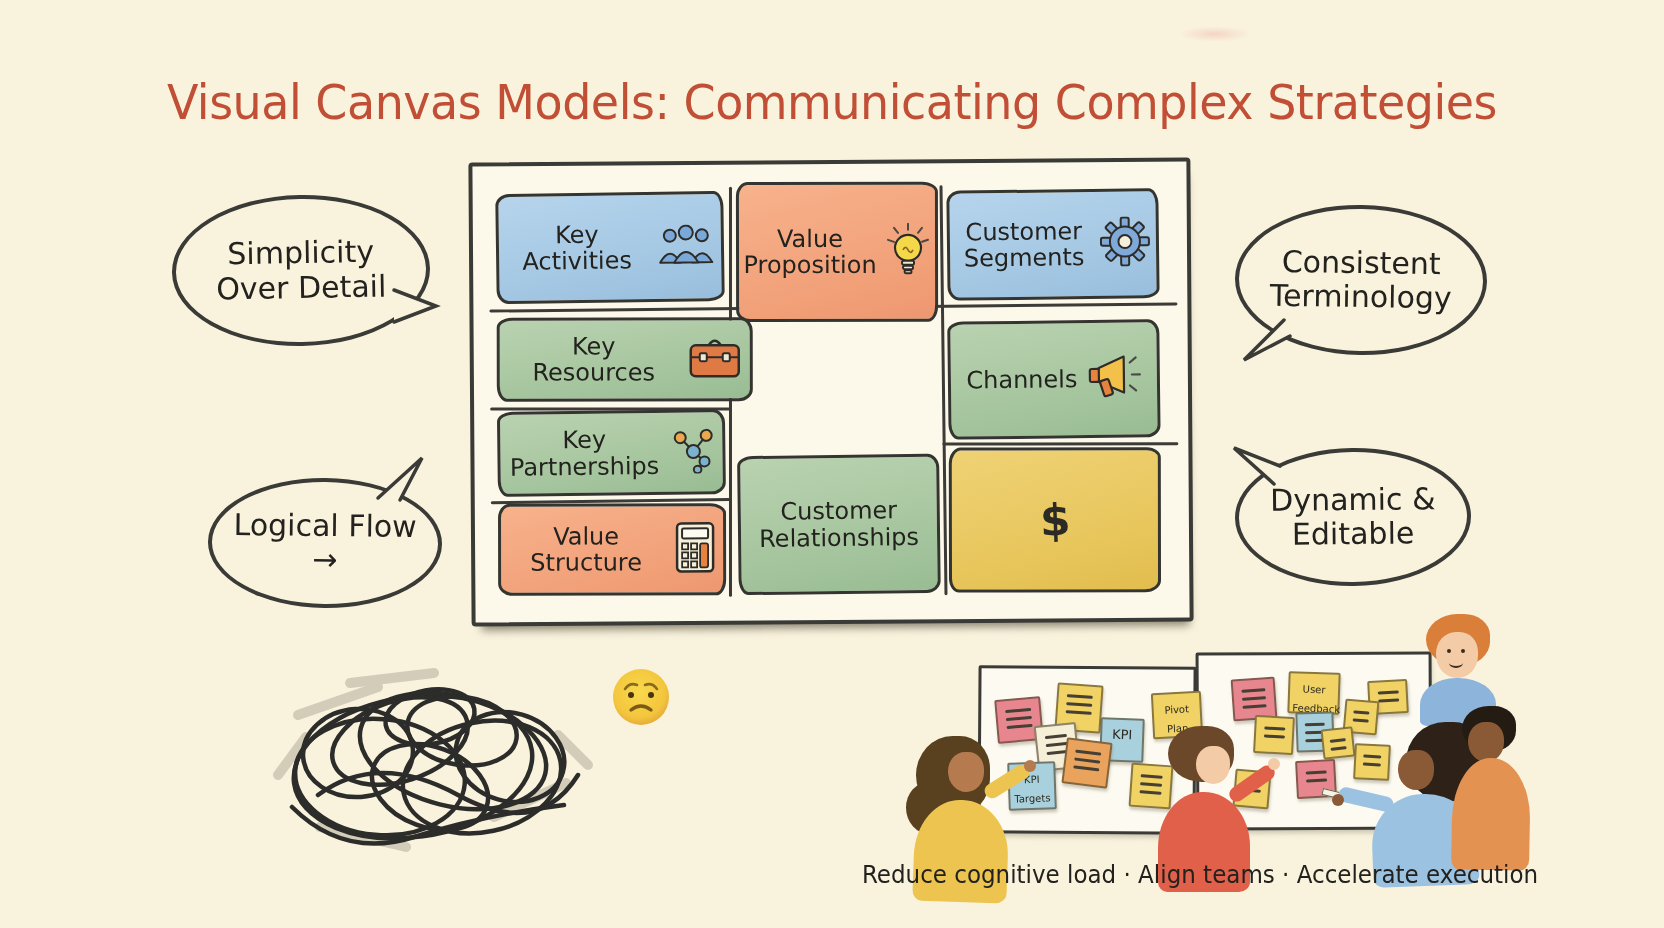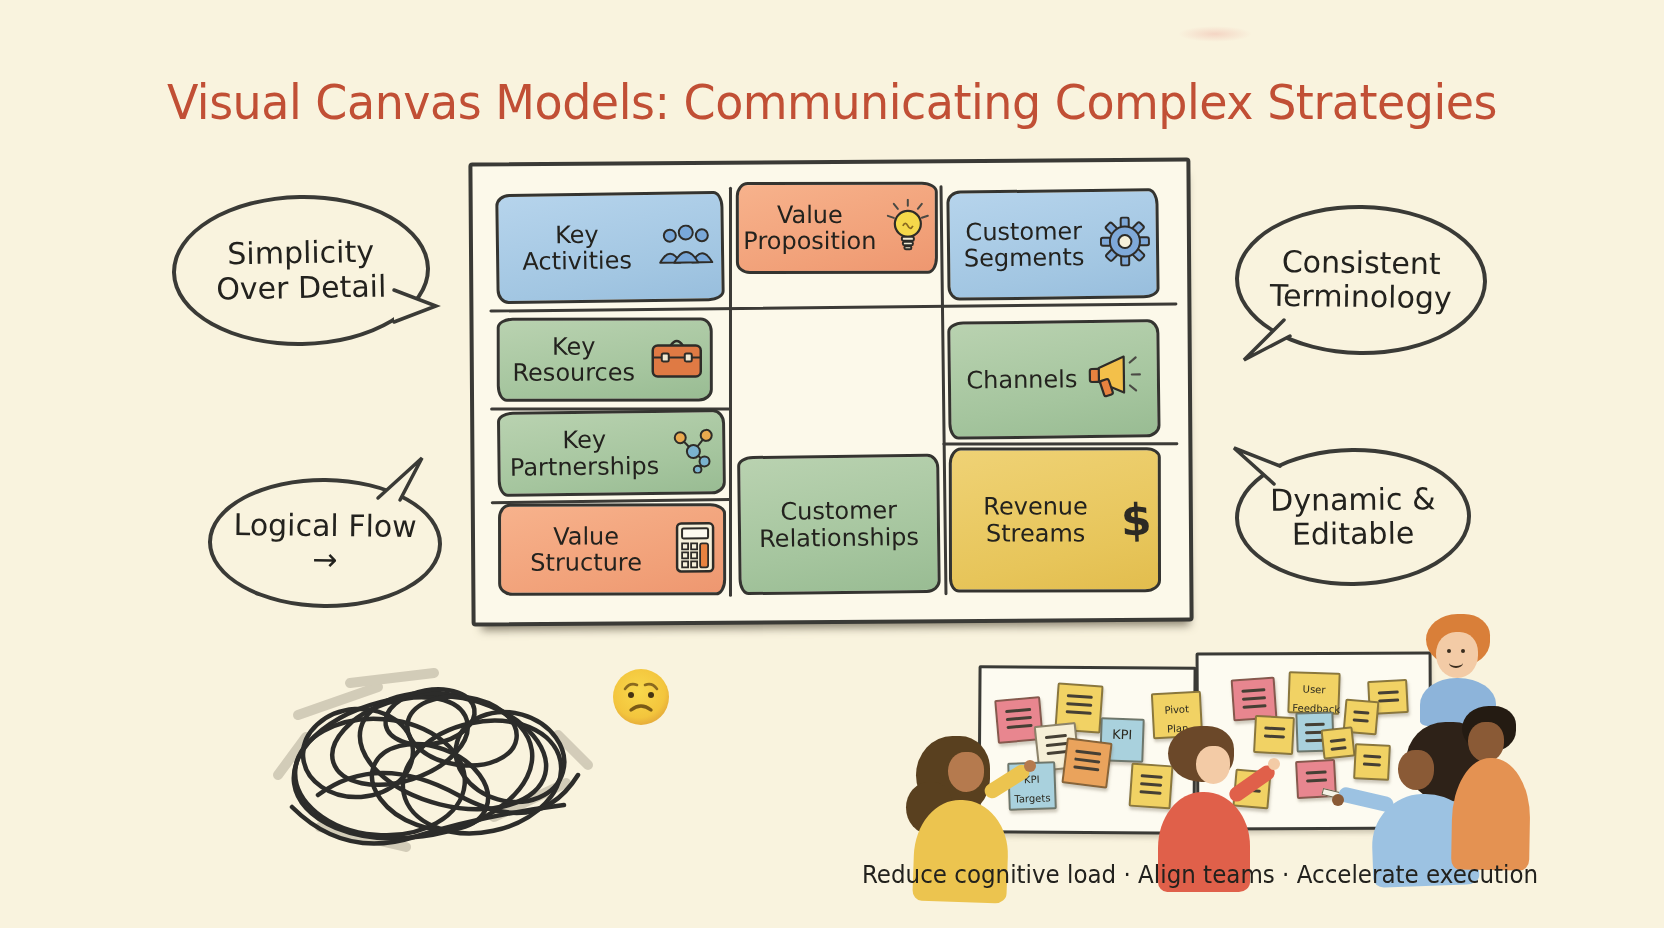--- a/index.html
+++ b/index.html
@@ -88,21 +88,21 @@
               <path d="M3 38 Q13 20 23 38 Z"></path>
             <circle cx="45" cy="11" r="6"></circle>
               <path d="M35 38 Q45 20 55 38 Z"></path>
             <circle cx="29" cy="8" r="7"></circle>
               <path d="M17 38 Q29 17 41 38 Z"></path>
           </g>
         </svg>
       </span>
     </div>
 
-    <div class="abs cell c-salmon" style="left:263px;top:18px;width:202px;height:92px;transform:rotate(.3deg)">
+    <div class="abs cell c-salmon" style="left:263px;top:18px;width:202px;height:140px;transform:rotate(.3deg)">
       <span class="cell-label">Value Proposition</span>
       <span>
         <svg width="46" height="54" viewBox="0 0 46 54">
           <g stroke="#4a4a44" stroke-width="2" stroke-linecap="round">
             <line x1="23" y1="1" x2="23" y2="7"></line>
               <line x1="9" y1="5" x2="13" y2="10"></line>
             <line x1="37" y1="5" x2="33" y2="10"></line>
               <line x1="3" y1="17" x2="9" y2="19"></line>
             <line x1="43" y1="17" x2="37" y2="19"></line>
           </g>
@@ -130,21 +130,21 @@
             <rect x="21" y="1" width="8" height="10" rx="2" transform="rotate(225 25 25)"></rect>
             <rect x="21" y="1" width="8" height="10" rx="2" transform="rotate(270 25 25)"></rect>
             <rect x="21" y="1" width="8" height="10" rx="2" transform="rotate(315 25 25)"></rect>
             <circle cx="25" cy="25" r="15"></circle>
           </g>
           <circle cx="25" cy="25" r="6.5" fill="#f6f0da" stroke="#2e2c28" stroke-width="2"></circle>
         </svg>
       </span>
     </div>
 
-    <div class="abs cell c-green" style="left:23px;top:152px;width:216px;height:84px;transform:rotate(.3deg)">
+    <div class="abs cell c-green" style="left:23px;top:152px;width:256px;height:84px;transform:rotate(.3deg)">
       <span class="cell-label">Key Resources</span>
       <span>
         <svg width="54" height="46" viewBox="0 0 54 46">
           <path d="M21 11 q6 -9 12 0" fill="none" stroke="#2e2c28" stroke-width="2.5"></path>
           <rect x="3" y="11" width="48" height="31" rx="5" fill="#df7a44" stroke="#2e2c28" stroke-width="2.5"></rect>
           <line x1="3" y1="23" x2="51" y2="23" stroke="#2e2c28" stroke-width="2"></line>
           <rect x="12" y="19" width="7" height="8" rx="1.5" fill="#f0e8d2" stroke="#2e2c28" stroke-width="2"></rect>
           <rect x="35" y="19" width="7" height="8" rx="1.5" fill="#f0e8d2" stroke="#2e2c28" stroke-width="2"></rect>
         </svg>
       </span>
@@ -198,21 +198,20 @@
           <g stroke="#4a4a44" stroke-width="2.2" stroke-linecap="round">
             <line x1="44" y1="10" x2="50" y2="5"></line>
               <line x1="46" y1="22" x2="54" y2="22"></line>
             <line x1="44" y1="33" x2="50" y2="38"></line>
           </g>
         </svg>
       </span>
     </div>
 
     <div class="abs cell c-yellow" style="left:474px;top:285px;width:212px;height:145px;transform:rotate(.3deg)">
-      <span class="cell-label">Revenue Streams</span>
       <span class="dollar">$</span>
     </div>
 
     <div class="abs cell c-green" style="left:263px;top:291px;width:202px;height:139px;transform:rotate(-.3deg)">
       <span class="cell-label">Customer Relationships</span>
     </div>
   </div>
 
   <div class="abs bubble" style="left:172px;top:195px;width:250px;height:143px;transform:rotate(-1deg)">
     <span class="bubble-label">Simplicity Over Detail</span>

